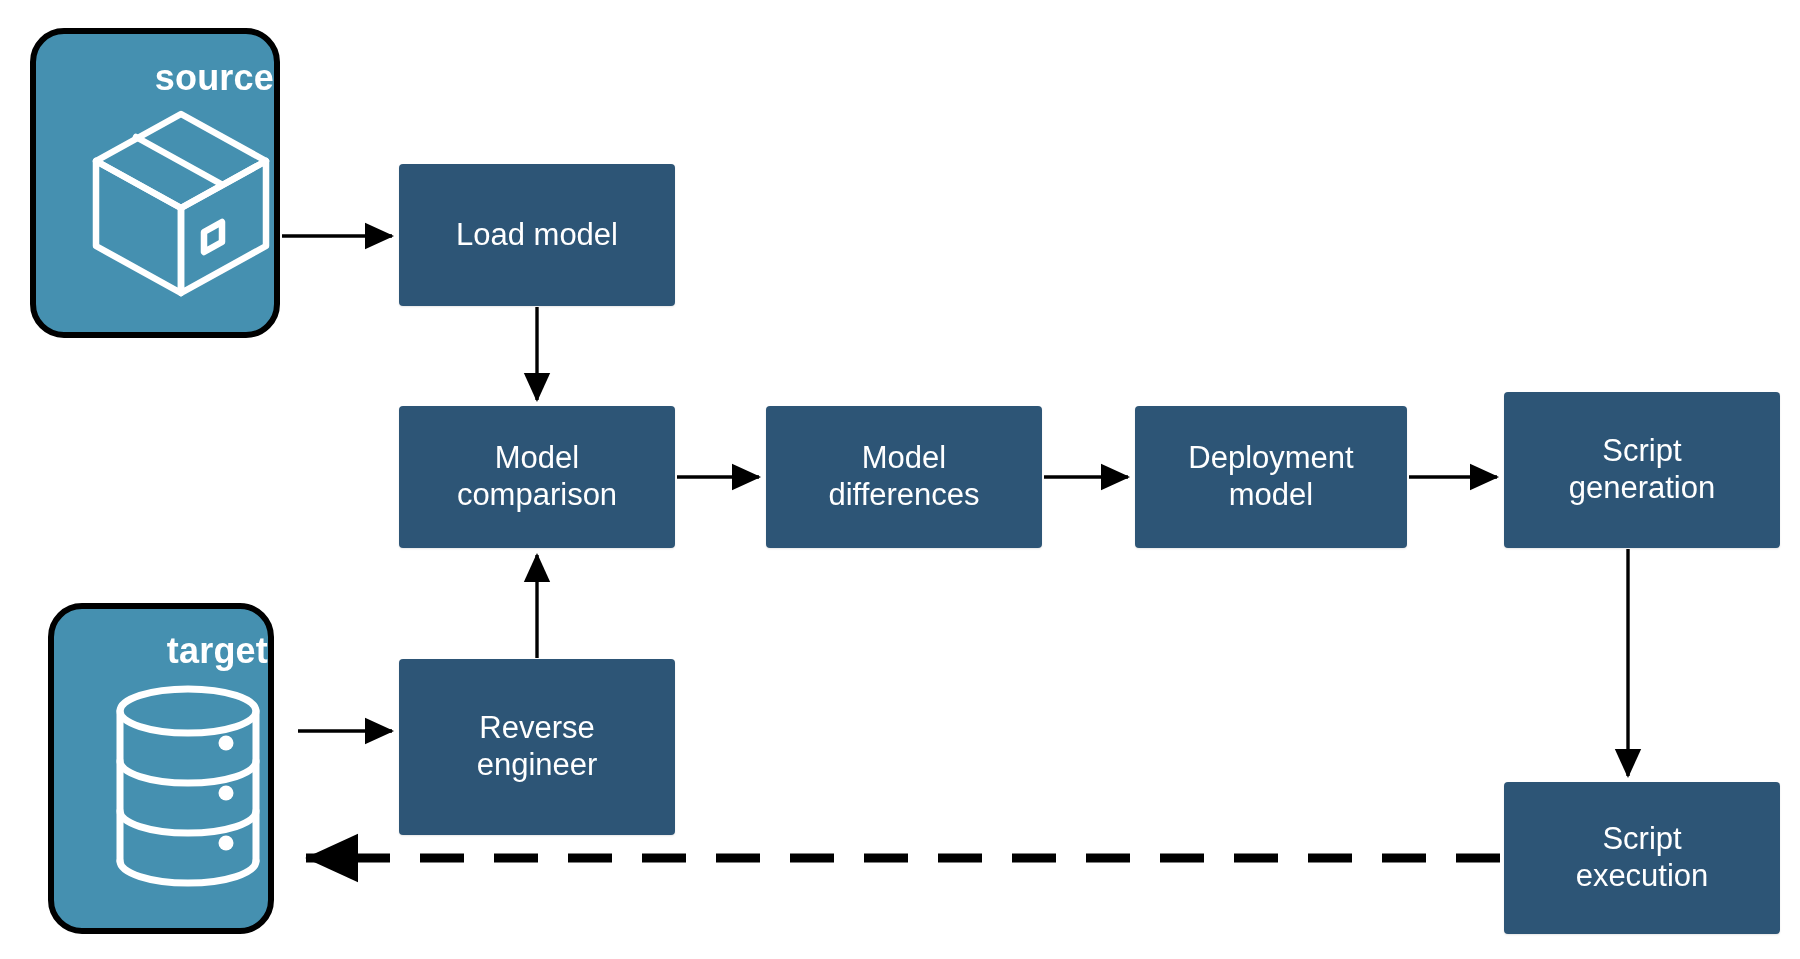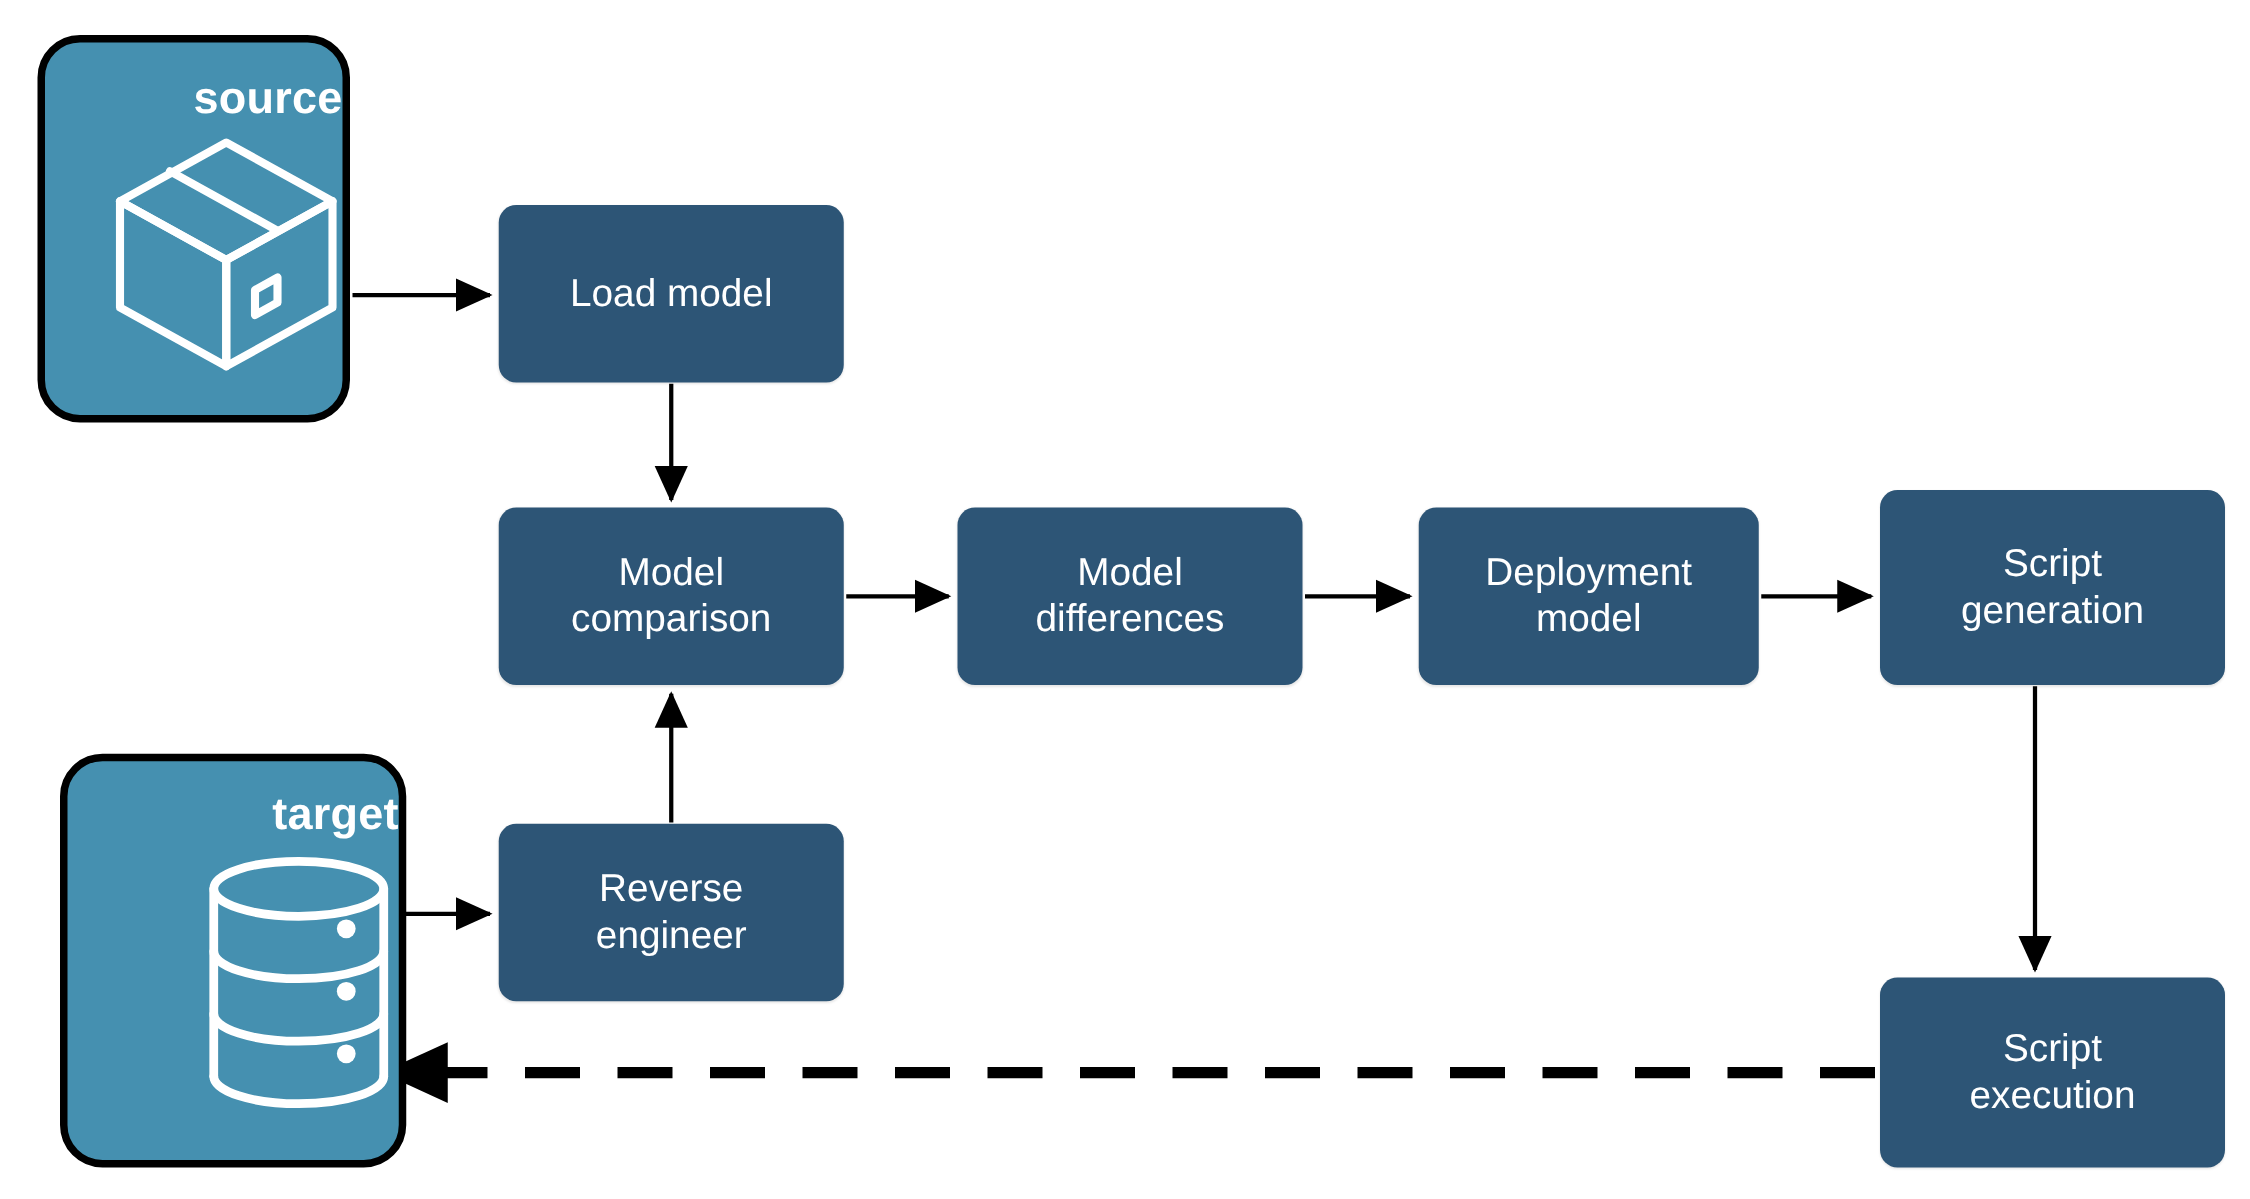--- a/index.html
+++ b/index.html
@@ -37,21 +37,21 @@
     text-align: center;
     user-select: none;
   }
   .endpoint-icon {
     display: block;
   }
   
   .proc {
     position: absolute;
     background: #2d5576;
-    border-radius: 14px;
+    border-radius: 4px;
     box-sizing: border-box;
     display: flex;
     align-items: center;
     justify-content: center;
     text-align: center;
     color: #ffffff;
     font-size: 31px;
     line-height: 1.18;
     padding: 4px 10px;
     box-shadow: 0 1px 2px rgba(0,0,0,0.10);
@@ -115,21 +115,21 @@
 
         <path d="M178 55 L178 140 L93 187 L93 102 Z"></path>
 
         <path d="M48 31 L133 78"></path>
 
         <path d="M116 126 L134 116 L134 136 L116 146 Z"></path>
       </g>
     </svg>
   </div>
 
-  <div class="endpoint" style="left:48px; top:603px; width:277px; height:331px; padding-top:24px;">
+  <div class="endpoint" style="left:48px; top:603px; width:226px; height:331px; padding-top:24px;">
     <div class="endpoint-label">target</div>
     <svg class="endpoint-icon" width="160" height="208" viewBox="0 0 160 208" style="margin-top:14px;">
       <g fill="none" stroke="#ffffff" stroke-width="7" stroke-linecap="round">
 
         <ellipse cx="80" cy="28" rx="68" ry="22"></ellipse>
 
         <path d="M12 28 L12 178"></path>
         <path d="M148 28 L148 178"></path>
 
         <path d="M12 178 A68 22 0 0 0 148 178"></path>
@@ -167,18 +167,18 @@
   <div class="proc" style="left:1504px; top:392px; width:276px; height:156px;">
     <span>Script
 generation</span>
   </div>
 
   <div class="proc" style="left:1504px; top:782px; width:276px; height:152px;">
     <span>Script
 execution</span>
   </div>
 
-  <div class="proc" style="left:399px; top:659px; width:276px; height:142px;">
+  <div class="proc" style="left:399px; top:659px; width:276px; height:176px;">
     <span>Reverse
 engineer</span>
   </div>
 
 </div>
 
 </body></html>

